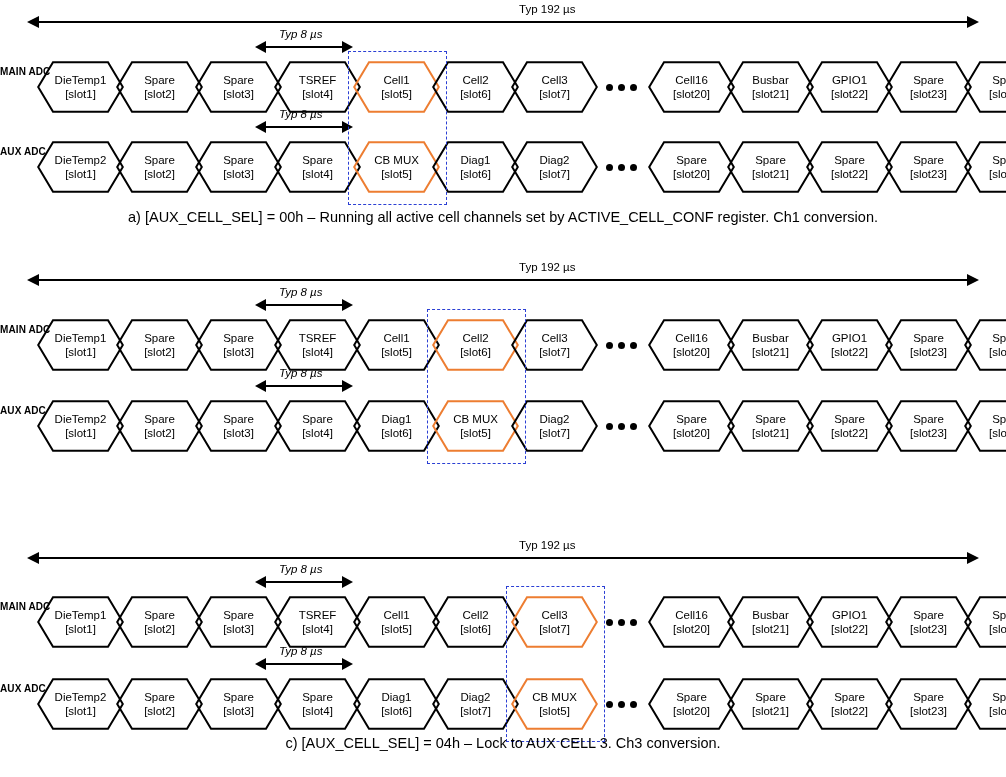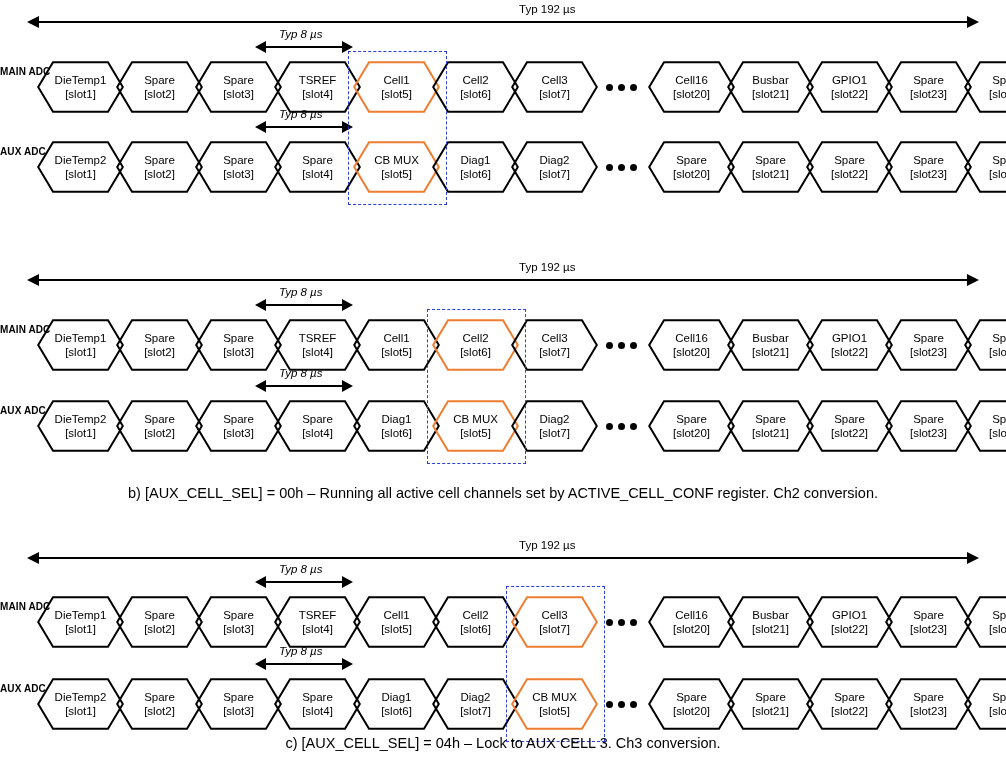--- a/index.html
+++ b/index.html
@@ -293,20 +293,21 @@
       <div class="hexwrap" style="left: 964px; top: 141px;">
         <svg width="87" height="52">
           <polygon points="1.2,26 16,1.2 71,1.2 85.8,26 71,50.8 16,50.8" fill="none" stroke="#000000" stroke-width="2" stroke-linejoin="miter"></polygon>
         </svg>
         <div class="hextext">
           <span>Spare</span>
           <span>[slot24]</span>
         </div>
       </div>
       <div class="hl-box" style="left: 348px; top: 51px; width: 97px; height: 152px; border-color: rgb(43, 63, 212);"></div>
+      <div class="caption" style="top: 208px;">a) [AUX_CELL_SEL] = 00h – Running all active cell channels set by ACTIVE_CELL_CONF register. Ch1 conversion.</div>
     </div>
     <div class="panel" id="panel-b" style="position: absolute; left: 0px; top: 258px; width: 1006px; height: 278px;">
       <div class="span-arrow" style="top: 21px;">
         <div class="head l"></div>
         <div class="head r"></div>
       </div>
       <div class="span-label" style="left: 519px; top: 3px;">Typ 192 µs</div>
       <div class="row-label" style="left: 0px; top: 50px;">MAIN ADC</div>
       <div class="tick-arrow" style="left: 265px; width: 78px; top: 46px;">
         <div class="head l"></div>
@@ -539,21 +540,20 @@
       <div class="hexwrap" style="left: 964px; top: 142px;">
         <svg width="87" height="52">
           <polygon points="1.2,26 16,1.2 71,1.2 85.8,26 71,50.8 16,50.8" fill="none" stroke="#000000" stroke-width="2" stroke-linejoin="miter"></polygon>
         </svg>
         <div class="hextext">
           <span>Spare</span>
           <span>[slot24]</span>
         </div>
       </div>
       <div class="hl-box" style="left: 427px; top: 51px; width: 97px; height: 153px; border-color: rgb(43, 63, 212);"></div>
-      <div class="caption" style="top: 226px;">b) [AUX_CELL_SEL] = 00h – Running all active cell channels set by ACTIVE_CELL_CONF register. Ch2 conversion.</div>
     </div>
     <div class="panel" id="panel-c" style="position: absolute; left: 0px; top: 536px; width: 1006px; height: 241px;">
       <div class="span-arrow" style="top: 21px;">
         <div class="head l"></div>
         <div class="head r"></div>
       </div>
       <div class="span-label" style="left: 519px; top: 3px;">Typ 192 µs</div>
       <div class="row-label" style="left: 0px; top: 49px;">MAIN ADC</div>
       <div class="tick-arrow" style="left: 265px; width: 78px; top: 45px;">
         <div class="head l"></div>

